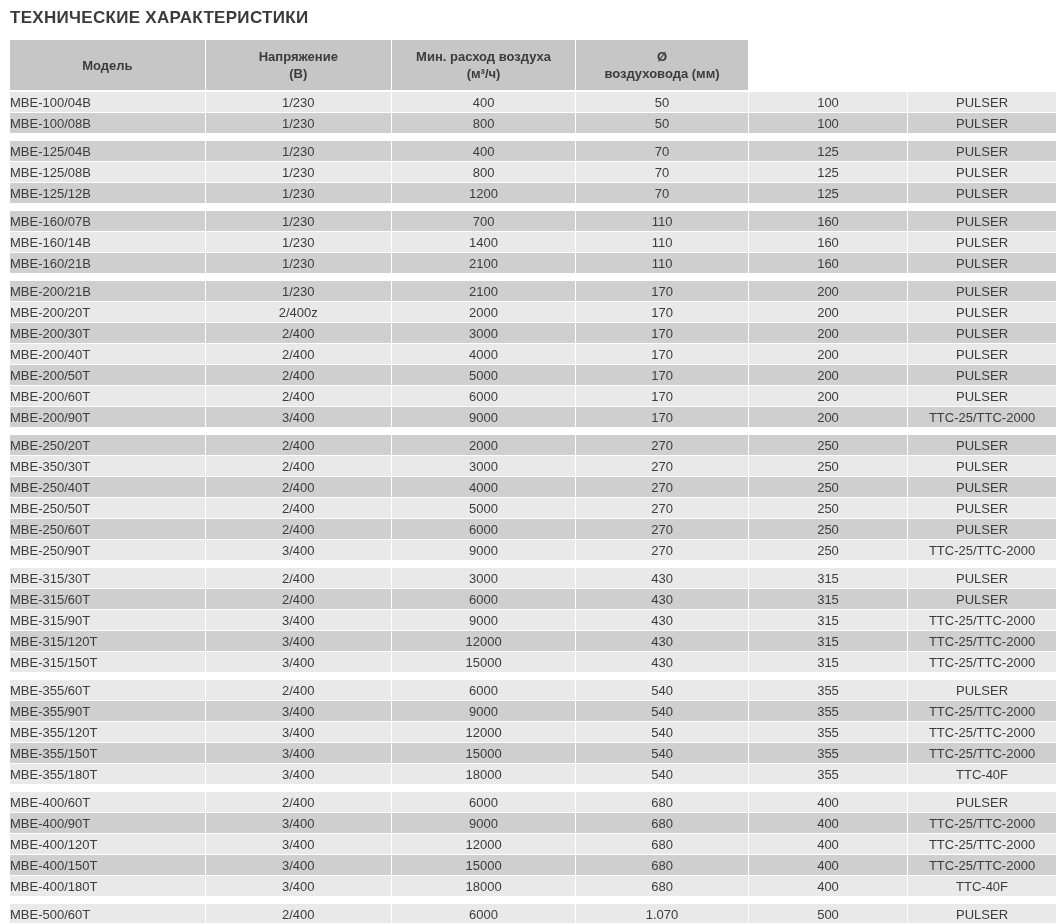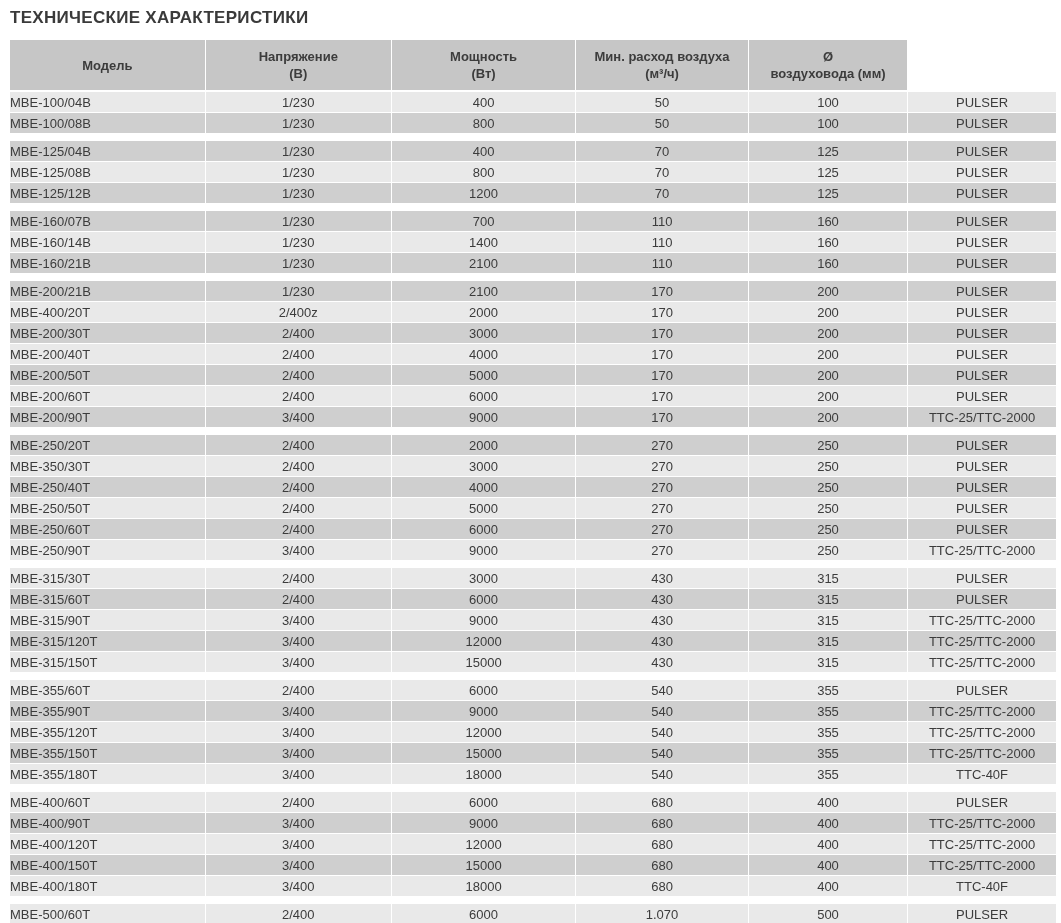--- a/index.html
+++ b/index.html
@@ -75,24 +75,20 @@
   <div class="spec-table">
     <div class="t-row t-header" id="table-header">
         <div class="cell">
           <span>Модель</span>
         </div>
         <div class="cell">
           <span>Напряжение</span>
           <span>(В)</span>
         </div>
         <div class="cell">
-          <span>Мощность</span>
-          <span>(Вт)</span>
-        </div>
-        <div class="cell">
           <span>Мин. расход воздуха</span>
           <span>(м³/ч)</span>
         </div>
         <div class="cell">
           <span>Ø</span>
           <span>воздуховода (мм)</span>
         </div>
       </div>
     <div id="table-body">
         <div class="t-row row-light">
@@ -164,21 +160,21 @@
         <div class="group-sep"></div>
         <div class="t-row row-dark">
           <div class="cell model" title="">MBE-200/21B</div>
           <div class="cell" title="">1/230</div>
           <div class="cell" title="">2100</div>
           <div class="cell" title="">170</div>
           <div class="cell" title="">200</div>
           <div class="cell" title="">PULSER</div>
         </div>
         <div class="t-row row-light">
-          <div class="cell model" title="">MBE-400/20T</div>
+          <div class="cell model" title="">MBE-200/20T</div>
           <div class="cell" title="">2/400z</div>
           <div class="cell" title="">2000</div>
           <div class="cell" title="">170</div>
           <div class="cell" title="">200</div>
           <div class="cell" title="">PULSER</div>
         </div>
         <div class="t-row row-dark">
           <div class="cell model" title="">MBE-200/30T</div>
           <div class="cell" title="">2/400</div>
           <div class="cell" title="">3000</div>

